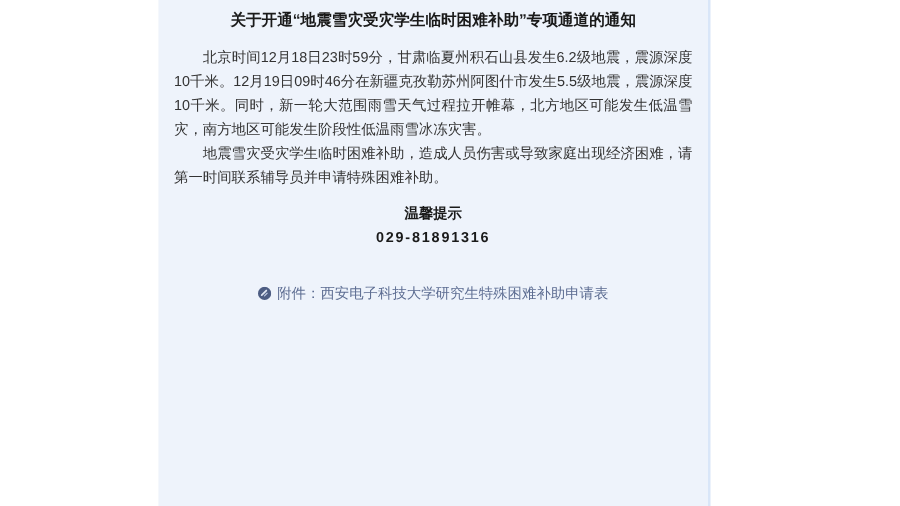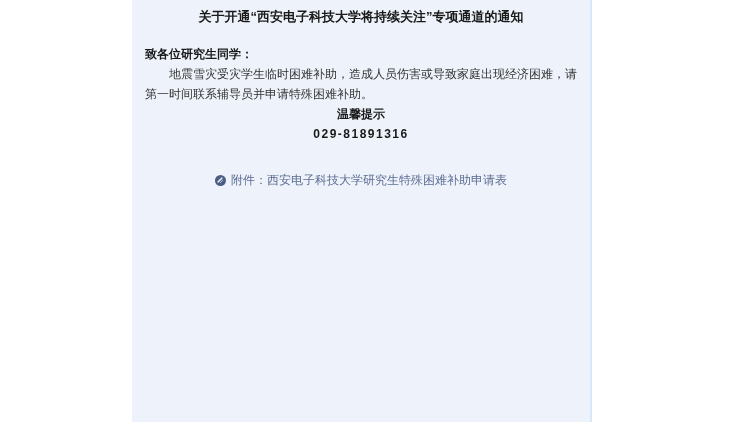--- a/index.html
+++ b/index.html
@@ -44,21 +44,21 @@
   }
   .indent { text-indent: 2em; }
   .intro { margin-top: 12px; }
   .salutation {
     margin-top: 18px;
     font-size: 12px;
     line-height: 20px;
     font-weight: bold;
     color: #1a1a1a;
   }
-  .tips { margin-top: 0; text-align: center; }
+  .tips { margin-top: 10px; text-align: center; }
   .tips p {
     font-size: 12px;
     line-height: 20px;
     color: #333333;
   }
   .tips .tips-heading { font-weight: bold; color: #1a1a1a; }
   .tips .tips-phone { font-weight: bold; color: #1a1a1a; letter-spacing: 1.5px; }
   .tips .tips-email { font-weight: bold; color: #1a1a1a; letter-spacing: 0.5px; }
   .attachment-row {
     margin-top: 28px;
@@ -72,24 +72,24 @@
     cursor: pointer;
   }
   .att-icon { display: inline-flex; width: 11px; height: 11px; }
 </style>
 </head>
 <body>
 
 <div class="page">
   <div class="notice-card">
 
-    <h1 class="notice-title">关于开通“西安电子科技大学将持续关注”专项通道的通知</h1>
+    <h1 class="notice-title">关于开通“地震雪灾受灾学生临时困难补助”专项通道的通知</h1>
 
+    <p class="para indent intro">北京时间12月18日23时59分，甘肃临夏州积石山县发生6.2级地震，震源深度10千米。12月19日09时46分在新疆克孜勒苏州阿图什市发生5.5级地震，震源深度10千米。同时，新一轮大范围雨雪天气过程拉开帷幕，北方地区可能发生低温雪灾，南方地区可能发生阶段性低温雨雪冰冻灾害。</p>
 
-    <p class="salutation">致各位研究生同学：</p>
 
 
     <p class="para indent">地震雪灾受灾学生临时困难补助，造成人员伤害或导致家庭出现经济困难，请第一时间联系辅导员并申请特殊困难补助。</p>
 
 
     <div class="tips">
       <p class="tips-heading">温馨提示</p>
       <p class="tips-phone">029-81891316</p>
     </div>
 

